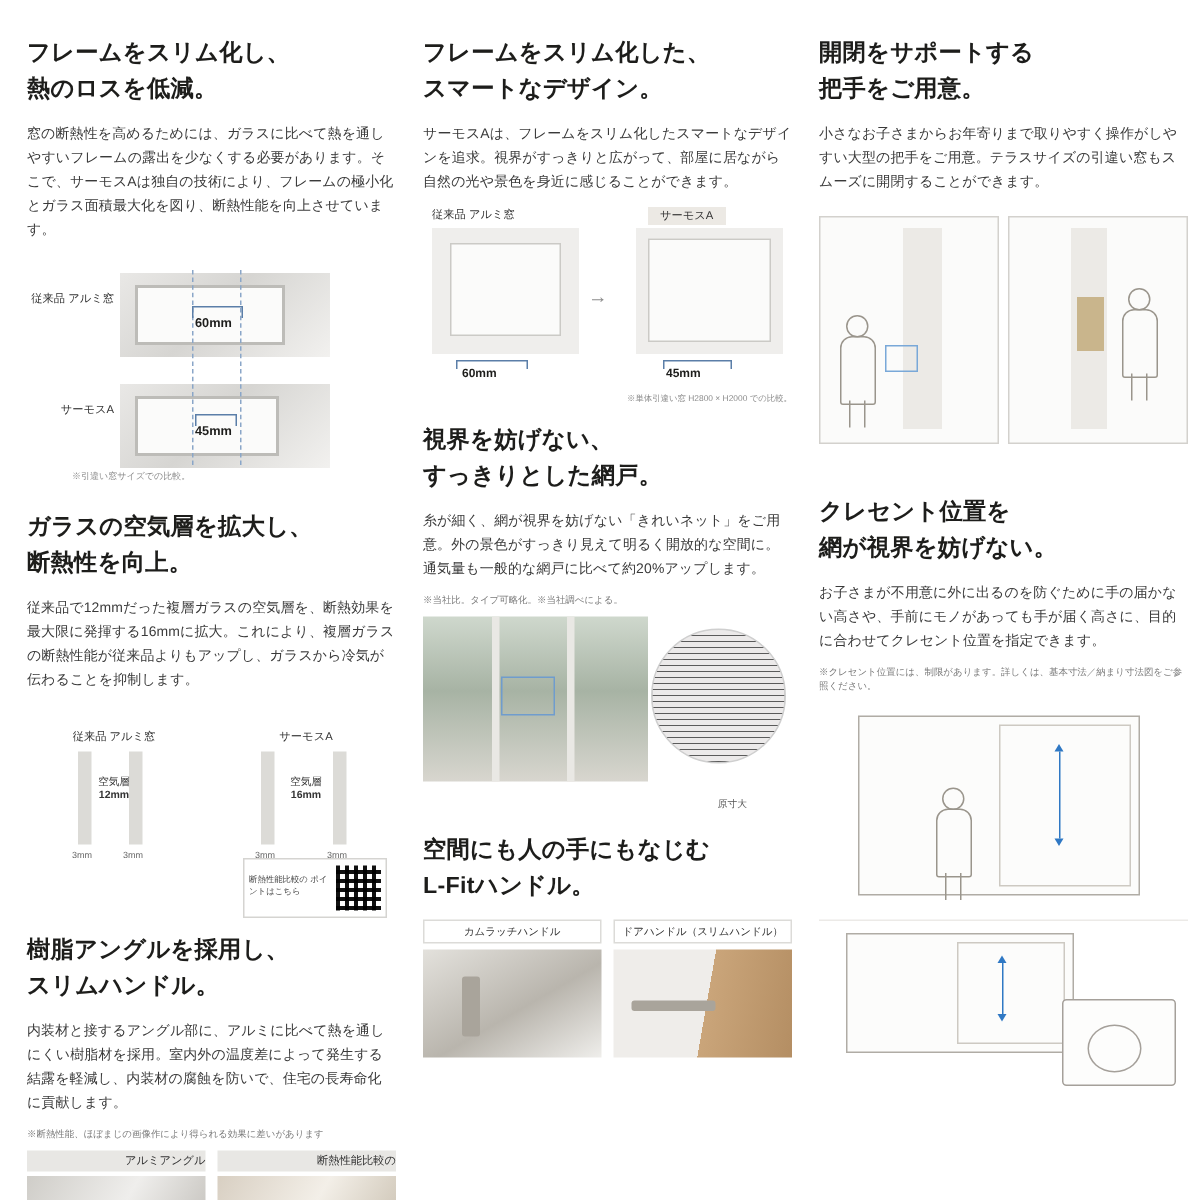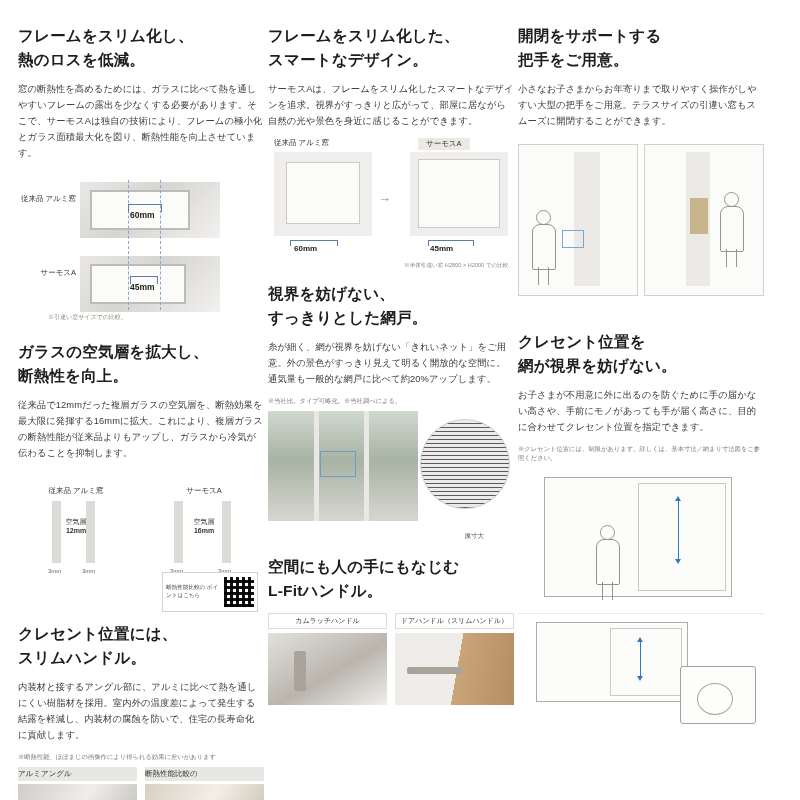--- a/index.html
+++ b/index.html
@@ -16,21 +16,21 @@
   }
   .page {
     position: relative;
     width: 800px;
     height: 800px;
     padding: 0;
     box-sizing: border-box;
   }
   .cols {
     display: flex;
-    gap: 4px;
+    gap: 18px;
     padding: 24px 18px 0 18px;
     box-sizing: border-box;
     height: 100%;
   }
   .col {
     width: 246px;
     flex: 0 0 246px;
   }
   h2.sec-title {
     font-size: 15.5px;
@@ -165,21 +165,21 @@
 
   
   .two-photos {
     display: flex;
     gap: 8px;
     margin-top: 6px;
   }
   .photo-wrap { width: 50%; }
   .photo-head {
     font-size: 7.5px;
-    text-align: left;
+    text-align: right;
     background: #e8e7e4;
     padding: 2px 0;
     margin-bottom: 3px;
     color: #333;
   }
   .photo {
     height: 56px;
     background: linear-gradient(120deg,#cfcdc8 0%,#efeeec 50%,#bdbab4 100%);
   }
   .photo.warm {
@@ -455,21 +455,21 @@
           <div class="qr-box">
             <div class="qr-txt">断熱性能比較の
 ポイントはこちら</div>
             <div class="qr-img"></div>
           </div>
         </div>
       </div>
 
       <div class="block" style="margin-top:44px;">
         <h2 class="sec-title">
-          <span>クレセント位置には、</span>
+          <span>樹脂アングルを採用し、</span>
           <span>スリムハンドル。</span>
         </h2>
         <p class="body">内装材と接するアングル部に、アルミに比べて熱を通しにくい樹脂材を採用。室内外の温度差によって発生する結露を軽減し、内装材の腐蝕を防いで、住宅の長寿命化に貢献します。</p>
         <p class="note">※断熱性能、ほぼまじの画像作により得られる効果に差いがあります</p>
 
         <div class="two-photos">
           <div class="photo-wrap">
             <div class="photo-head">アルミアングル</div>
             <div class="photo"></div>
           </div>

